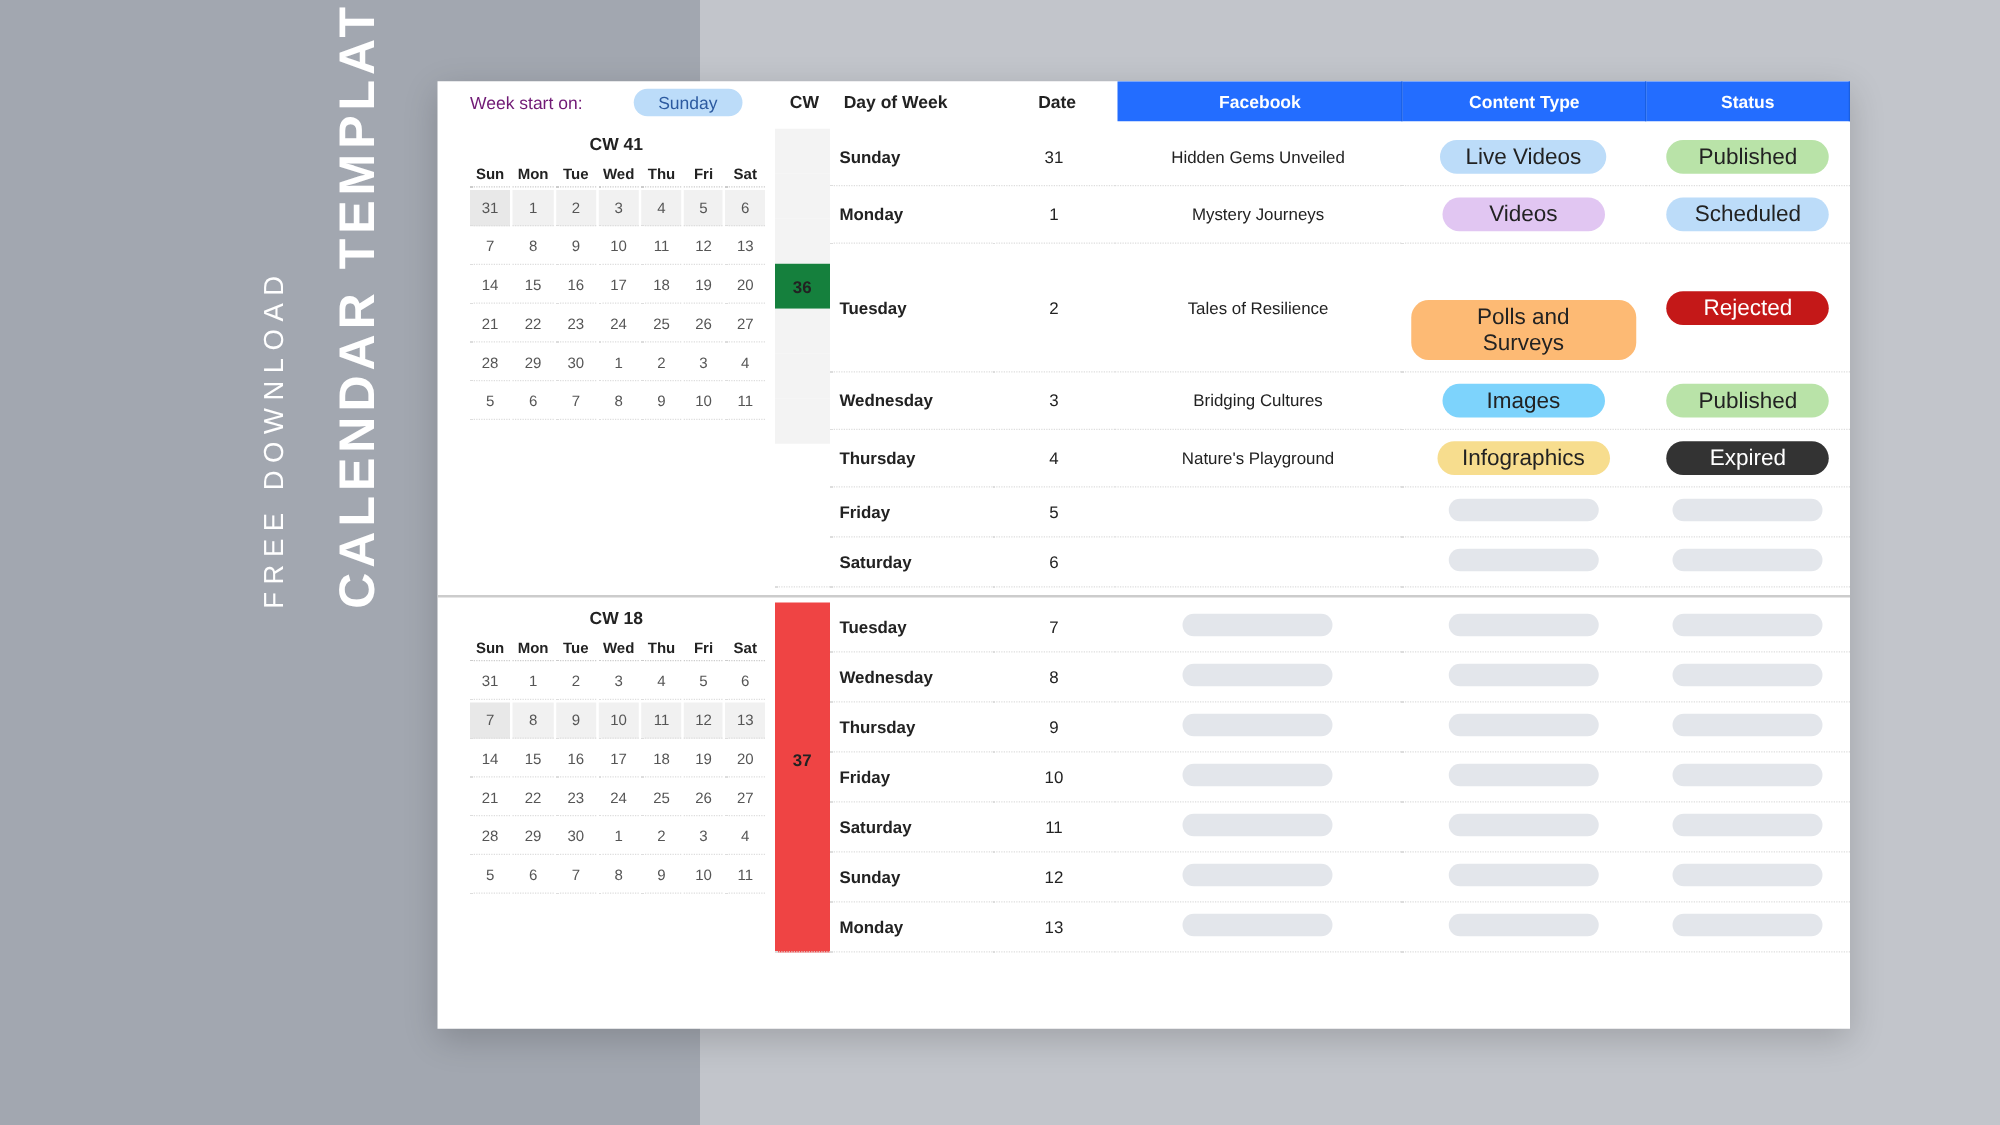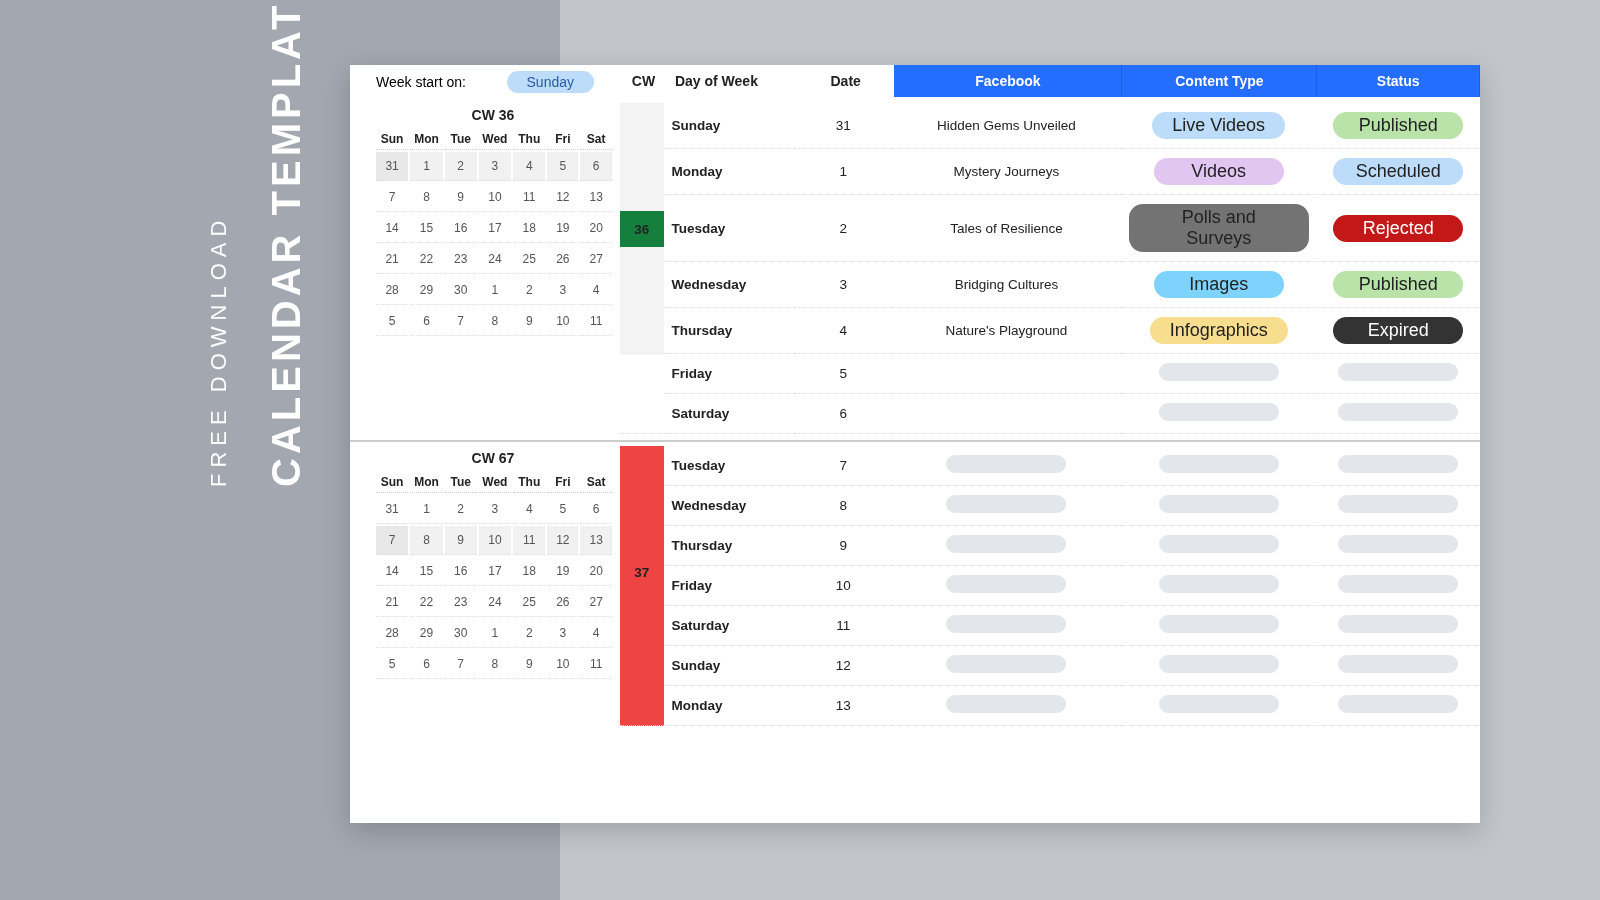--- a/index.html
+++ b/index.html
@@ -14,21 +14,21 @@
   .promo-2 { position:absolute; left:264px; top:487px; transform:rotate(-90deg); transform-origin:left top;
     color:#fff; font-size:40px; letter-spacing:4px; font-weight:700; }
   .card {
     position:absolute; left:350px; top:65px; width:1130px; height:758px;
     background:#fff; box-shadow:0 8px 26px rgba(0,0,0,0.18); overflow:hidden;
     font-size:14px; color:#222;
   }
   .hdr { background:#e7f1fc; padding:14px 26px 8px; display:flex; gap:50px; font-weight:700; font-size:16px; }
   .hdr .yr { font-size:18px; margin-left:6px; }
   .sub { display:flex; align-items:center; padding:6px 26px 10px; font-size:14px; }
-  .sub .wkstart { width:150px; color:#000000; }
+  .sub .wkstart { width:150px; color:#701a75; }
   .sub .wkday { background:#bcdcf9; color:#2c5aa0; padding:3px 20px; border-radius:14px; font-size:14px; }
   .layout { display:flex; }
   .left { width:270px; padding:0 8px 0 24px; text-align:center; }
   .cwhdr { font-weight:700; font-size:14px; padding:4px 0; }
   .mini { width:240px; font-size:12px; }
   .mini th { font-weight:700; padding:3px 0; border-bottom:1px dotted #ccc; width:34px; }
   .mini td { padding:7px 0; border-bottom:1px dotted #ddd; color:#555; }
   .mini .hl td { background:#f1f1f1; }
   .mini .hl td:first-child { background:#e8e8e8; }
   .right { flex:1; }
@@ -37,21 +37,21 @@
   .rtab th.cw { width:40px; }
   .rtab th.dow { width:120px; text-align:left; padding-left:8px; }
   .rtab th.dt { width:90px; }
   .rtab th.blue { background:#236dff; color:#fff; border-right:1px solid #1a5fe0; }
   .rtab td { padding:9px 8px; border-bottom:1px dotted #ddd; text-align:center; font-size:13.5px; }
   .rtab td.dow { text-align:left; font-weight:600; }
   .pill { display:inline-block; min-width:130px; padding:3px 20px; border-radius:14px; font-size:18px; }
   .pill.empty { background:#e3e6eb; min-width:120px; height:18px; }
   .pill.live { background:#bcdcf9; }
   .pill.vid { background:#e1c6f2; }
-  .pill.poll { background:#737373; }
+  .pill.poll { background:#fdba74;margin-top:36px; }
   .pill.img { background:#7dd3fc; }
   .pill.info { background:#f7dd8e; }
   .pill.pub { background:#b9e3a8; }
   .pill.sch { background:#bcdcf9; }
   .pill.rej { background:#c41818; color:#fff; }
   .pill.exp { background:#333; color:#fff; }
   .section-div { border-top:2px solid #ccc; margin:6px 0 4px; }
 </style>
 </head>
 <body>
@@ -80,21 +80,21 @@
           <th class="blue" style="width:180px">Content Type</th>
           <th class="blue" style="width:150px">Status</th>
         </tr>
       </tbody>
         </table>
     </div>
   </div>
 
   <div class="layout">
     <div class="left">
-      <div class="cwhdr">CW  36</div>
+      <div class="cwhdr">CW  41</div>
       <table class="mini" id="mini36">
           <tbody>
             <tr>
               <th>Sun</th>
               <th>Mon</th>
               <th>Tue</th>
               <th>Wed</th>
               <th>Thu</th>
               <th>Fri</th>
               <th>Sat</th>
@@ -219,21 +219,21 @@
             </tr>
           </tbody>
         </table>
     </div>
   </div>
 
   <div class="section-div"></div>
 
   <div class="layout">
     <div class="left">
-      <div class="cwhdr">CW  67</div>
+      <div class="cwhdr">CW  18</div>
       <table class="mini" id="mini37">
           <tbody>
             <tr>
               <th>Sun</th>
               <th>Mon</th>
               <th>Tue</th>
               <th>Wed</th>
               <th>Thu</th>
               <th>Fri</th>
               <th>Sat</th>

